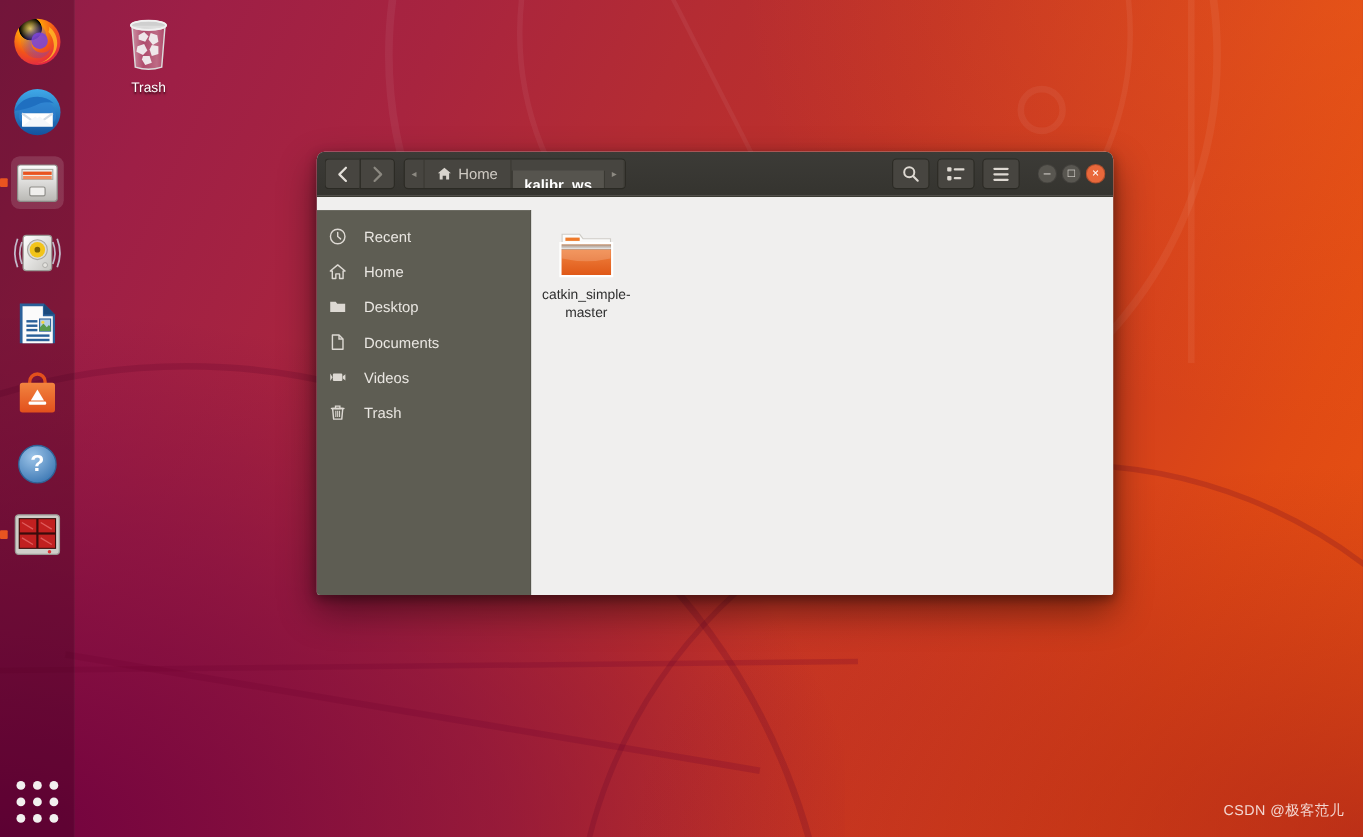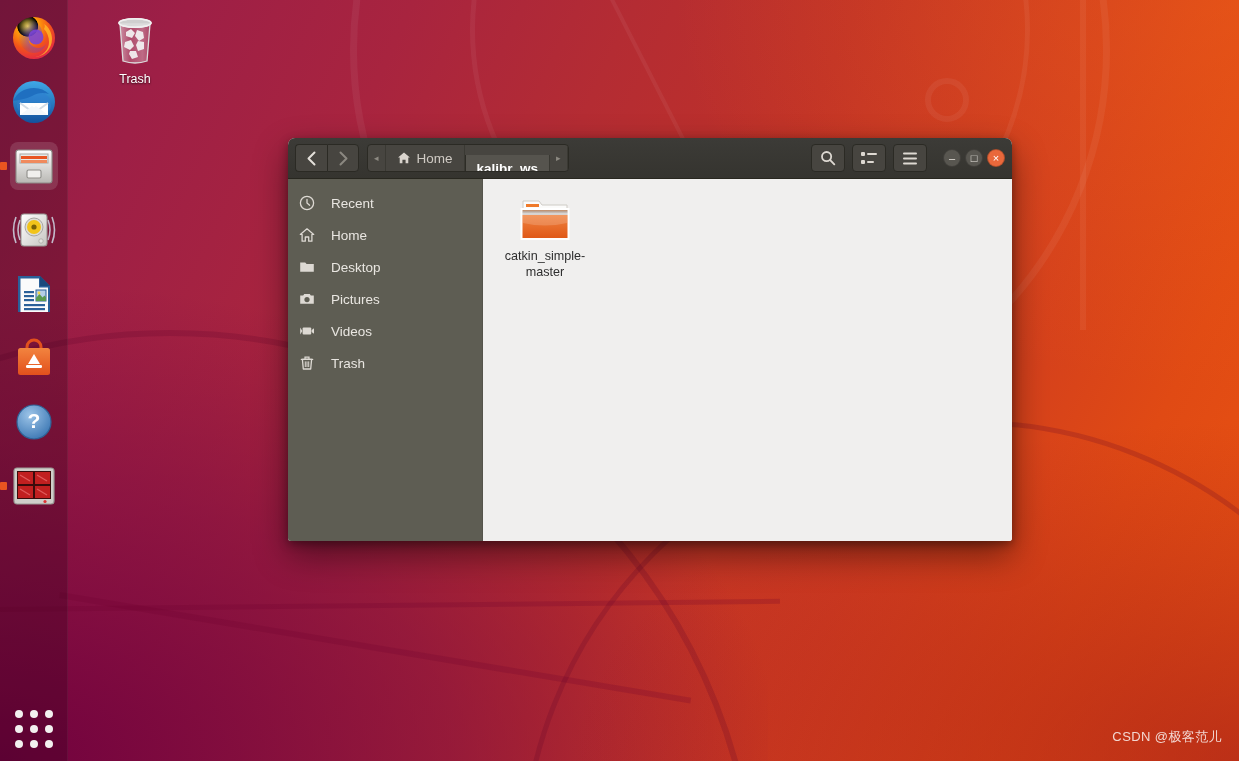--- a/index.html
+++ b/index.html
@@ -127,39 +127,39 @@
   .hb-right{ margin-left:auto; display:flex; align-items:center; gap:7px; }
   .wc{ display:flex; align-items:center; gap:4px; margin-left:9px; }
   .wc span{
     width:18px;height:18px;border-radius:50%;
     display:flex;align-items:center;justify-content:center;
     background:#585650; color:#e6e2dc; font-size:11px; line-height:1;
     border:1px solid rgba(0,0,0,.25);
   }
   .wc span.close{ background:#e9683b; color:#fff; }
 
-  #body-row{ display:flex; height:446px; }
+  #body-row{ display:flex; height:446px;margin-top:12px; }
   #sidebar{
     width:195px; background:#5e5d53; padding-top:8px;
     border-right:1px solid #55544b;
     flex:0 0 195px;
   }
   .side-item{
     display:flex; align-items:center; height:32px;
     padding-left:11px; color:#e9e6e1; font-size:13.5px;
   }
   .side-item .ico{
     width:26px; display:flex; align-items:center; justify-content:flex-start;
     color:#e3e0da;
   }
   .side-item .txt{ margin-left:6px; }
   .side-sep{ height:9px; }
 
   #content{
-    flex:1; background:#f0efee; padding:18px 0 0 16px;
+    flex:1; background:#f0efee; padding:18px 0 0 4px;
     display:flex; flex-wrap:wrap; align-content:flex-start; gap:0;
   }
   .file{
     width:92px; margin-right:3px; text-align:center;
     display:flex; flex-direction:column; align-items:center;
   }
   .file .fname{
     margin-top:5px; font-size:12.6px; color:#2e2e2e; line-height:16px;
     word-break:break-word; width:86px;
   }
@@ -487,32 +487,32 @@
 
       <div class="side-item">
         <span class="ico">
           <svg width="16" height="16" viewBox="0 0 16 16">
             <path d="M1.2 3.4 h5 l1.4 1.7 h7.2 v7.6 H1.2z" fill="#ddd9d3"></path>
           </svg>
         </span>
         <span class="txt">Desktop</span>
       </div>
 
-
-
-
       <div class="side-item">
         <span class="ico">
           <svg width="16" height="16" viewBox="0 0 16 16">
-            <path d="M1.2 4.6 h3 l1-1.6 h5.6 l1 1.6 h3 v8.2 H1.2z" fill="#ddd9d3"></path>
-            <circle cx="8" cy="8.6" r="2.6" fill="#5e5d53"></circle>
+            <path d="M3.2 1.5 h6 l3.6 3.6 v9.4 H3.2z" fill="none" stroke="#ddd9d3" stroke-width="1.3" stroke-linejoin="round"></path>
+            <path d="M9.2 1.5 v3.6 h3.6" fill="none" stroke="#ddd9d3" stroke-width="1.3"></path>
           </svg>
         </span>
-        <span class="txt">Pictures</span>
-      </div>
+        <span class="txt">Documents</span>
+      </div>
+
+
+
 
       <div class="side-item">
         <span class="ico">
           <svg width="16" height="16" viewBox="0 0 16 16">
             <rect x="3.6" y="4.6" width="8.6" height="6.8" rx="1" fill="#ddd9d3"></rect>
             <path d="M12.6 7 L15 5.2 v5.6 L12.6 9z" fill="#ddd9d3"></path>
             <path d="M1.2 4.6 L3.4 8 L1.2 11.4z" fill="#ddd9d3"></path>
           </svg>
         </span>
         <span class="txt">Videos</span>

